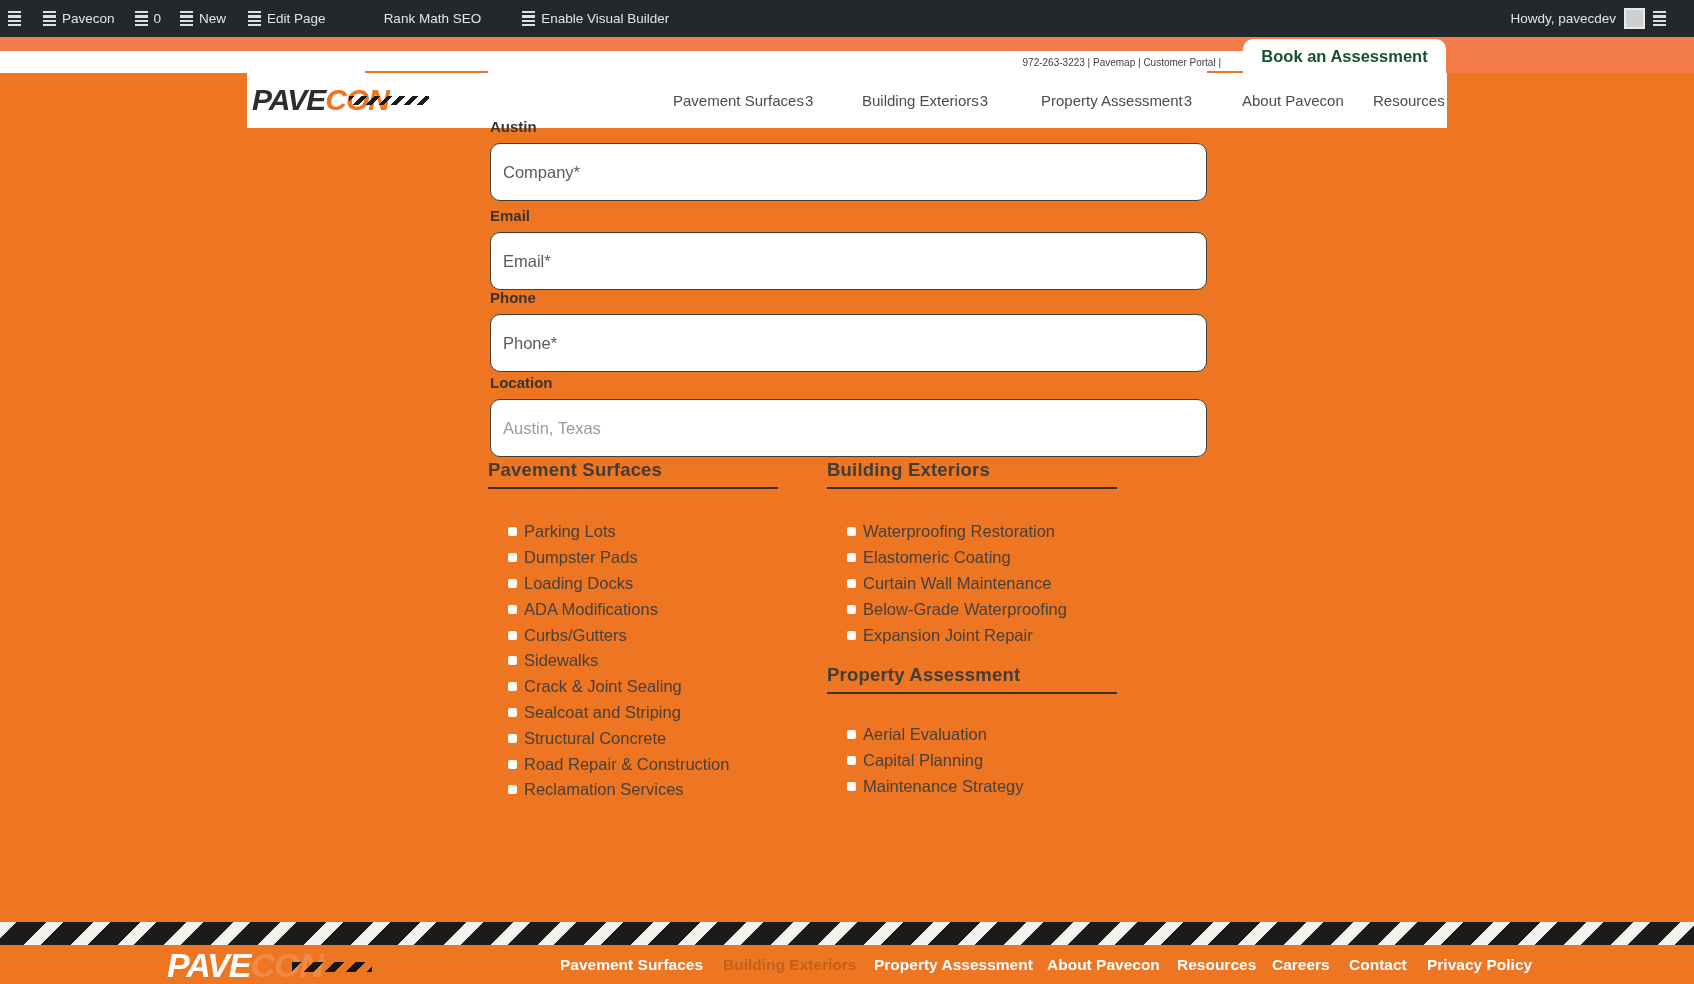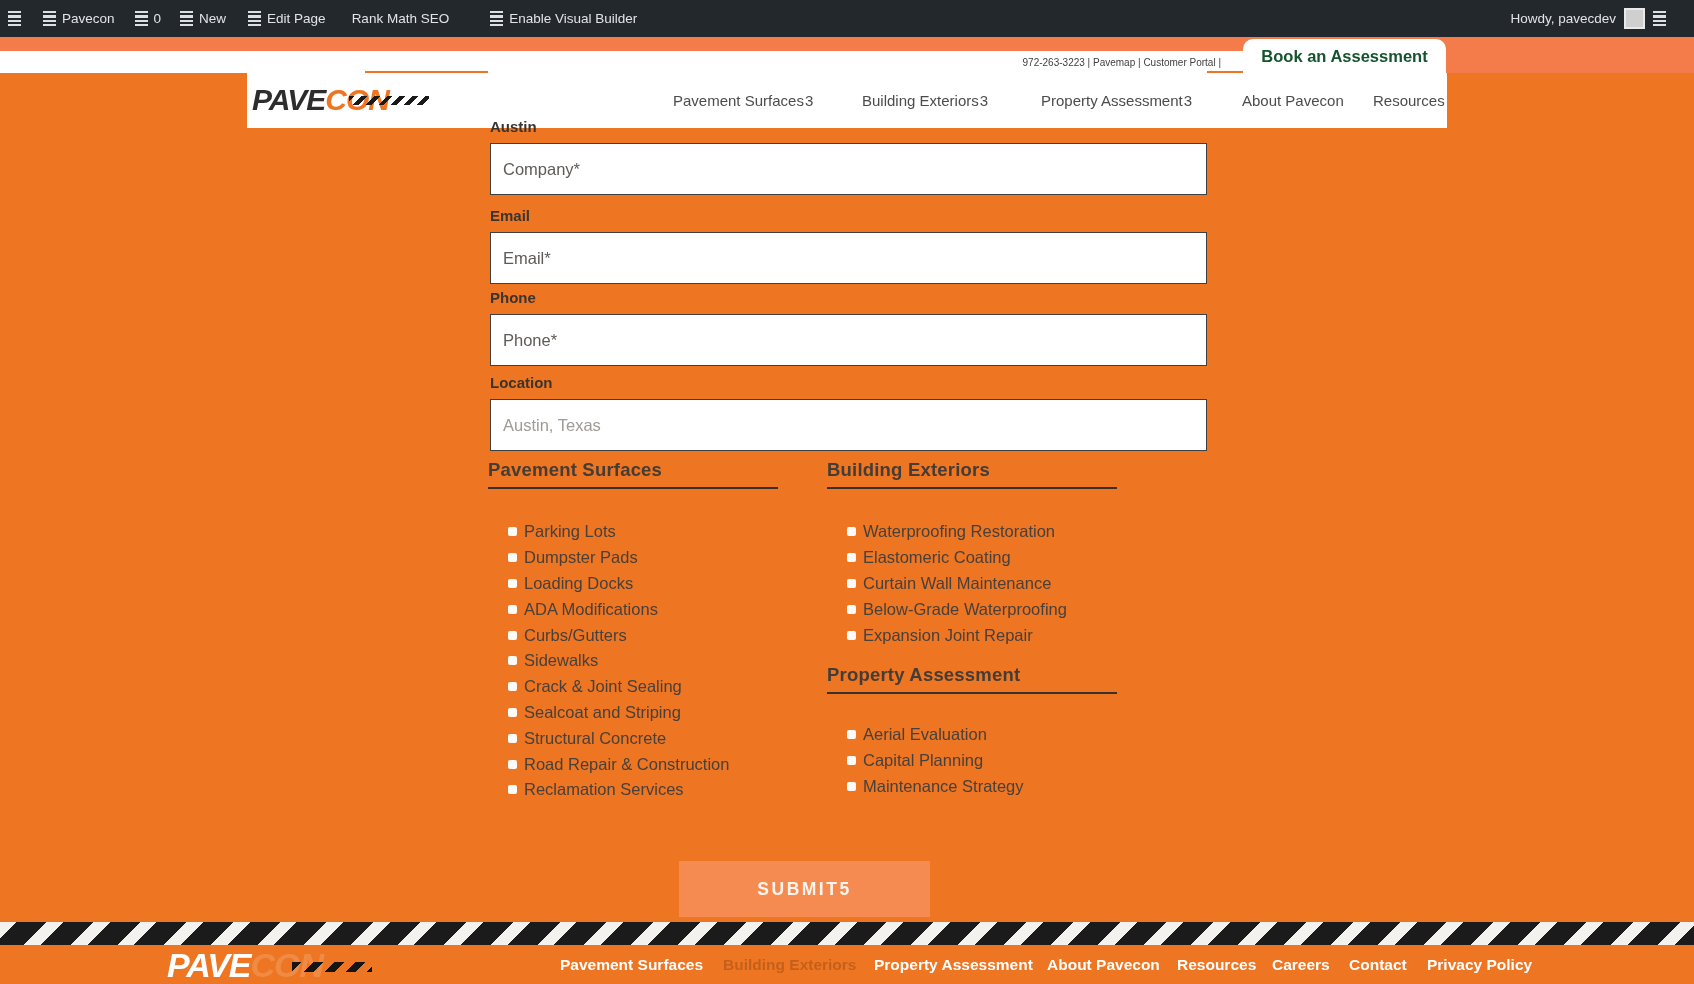--- a/index.html
+++ b/index.html
@@ -35,23 +35,23 @@
   .logo .p2{color:#ee7522; position:relative;}
   .logo-stripes{position:absolute; left:97px; top:13px; width:80px; height:9px; z-index:2;
         background:repeating-linear-gradient(135deg,#1a1a1a 0 4px,rgba(0,0,0,0) 4px 9px);}
   .nav-item{position:absolute; top:0; height:55px; display:flex; align-items:center; font-size:15px;
             color:#4c4c4c; white-space:nowrap; cursor:pointer;}
   .caret{margin-left:1px;}
 
   
   .field{position:absolute; left:490px; width:717px; z-index:8;}
   .flabel{font-size:15px; font-weight:700; color:#3a342e; height:17px;}
-  .finput{display:block; margin-top:8px; width:717px; height:52px; box-sizing:border-box;
+  .finput{display:block; margin-top:8px; width:717px; height:58px; box-sizing:border-box;
           border:1.5px solid #3f3f3f; background:#ffffff; font-family:"Liberation Sans",sans-serif;
-          font-size:16.5px; color:#333; padding:0 12px; border-radius:0;}
+          font-size:16.5px; color:#333; padding:0 12px; border-radius:10px;}
   .finput::placeholder{color:#5f5a55; opacity:1;}
   .finput.light::placeholder{color:#9f9a95;}
 
   .group-head{position:absolute; font-size:18.5px; font-weight:700; color:#443c35; letter-spacing:0.2px; z-index:8;}
   .group-rule{position:absolute; width:290px; height:2px; background:#38302b; z-index:8;}
   .opts{position:absolute; z-index:8;}
   .opt{display:flex; align-items:center; height:25.8px; cursor:pointer;}
   .cb{width:9px; height:9px; background:#fdfbf8; border-radius:2px; margin-right:7px; flex:0 0 auto;}
   .opt-label{font-size:16.5px; font-weight:400; color:#48403a; white-space:nowrap;}
 
@@ -90,21 +90,21 @@
         <span>0</span>
       </span>
     <span class="ab-item" style="margin-left:19px">
         <span class="glyph"></span>
         <span>New</span>
       </span>
     <span class="ab-item" style="margin-left:22px">
         <span class="glyph"></span>
         <span>Edit Page</span>
       </span>
-    <span class="ab-item" style="margin-left:26px">
+    <span class="ab-item" style="margin-left:58px">
         <span>Rank Math SEO</span>
       </span>
     <span class="ab-item" style="margin-left:41px">
         <span class="glyph"></span>
         <span>Enable Visual Builder</span>
       </span>
     <div class="ab-right">
       <span>Howdy, pavecdev</span>
       <span class="avatar"></span>
       <span class="glyph"></span>
@@ -244,21 +244,20 @@
     <label class="opt">
         <span class="cb"></span>
         <span class="opt-label">Capital Planning</span>
       </label>
     <label class="opt">
         <span class="cb"></span>
         <span class="opt-label">Maintenance Strategy</span>
       </label>
   </div>
 
-  <div class="submit">SUBMIT5</div>
 
   <div class="hazard"></div>
 
   <div class="footer">
     <div class="f-logo">
       <span class="p1">PAVE</span><span class="p2">CON</span>
       <span class="f-stripes"></span>
     </div>
     <a class="f-link" style="left:560px">Pavement Surfaces</a>
     <a class="f-link faded" style="left:723px">Building Exteriors</a>

